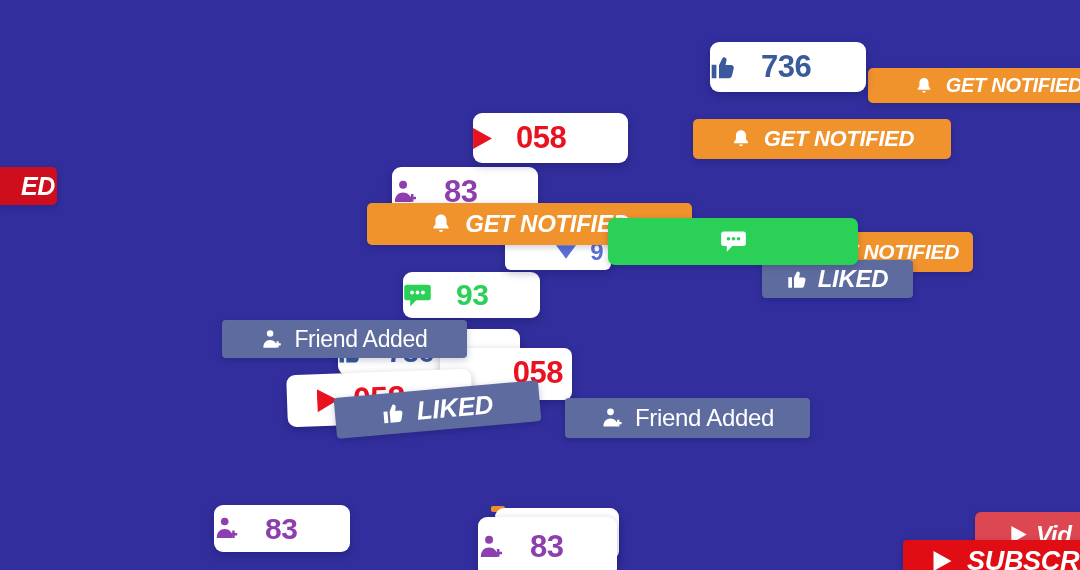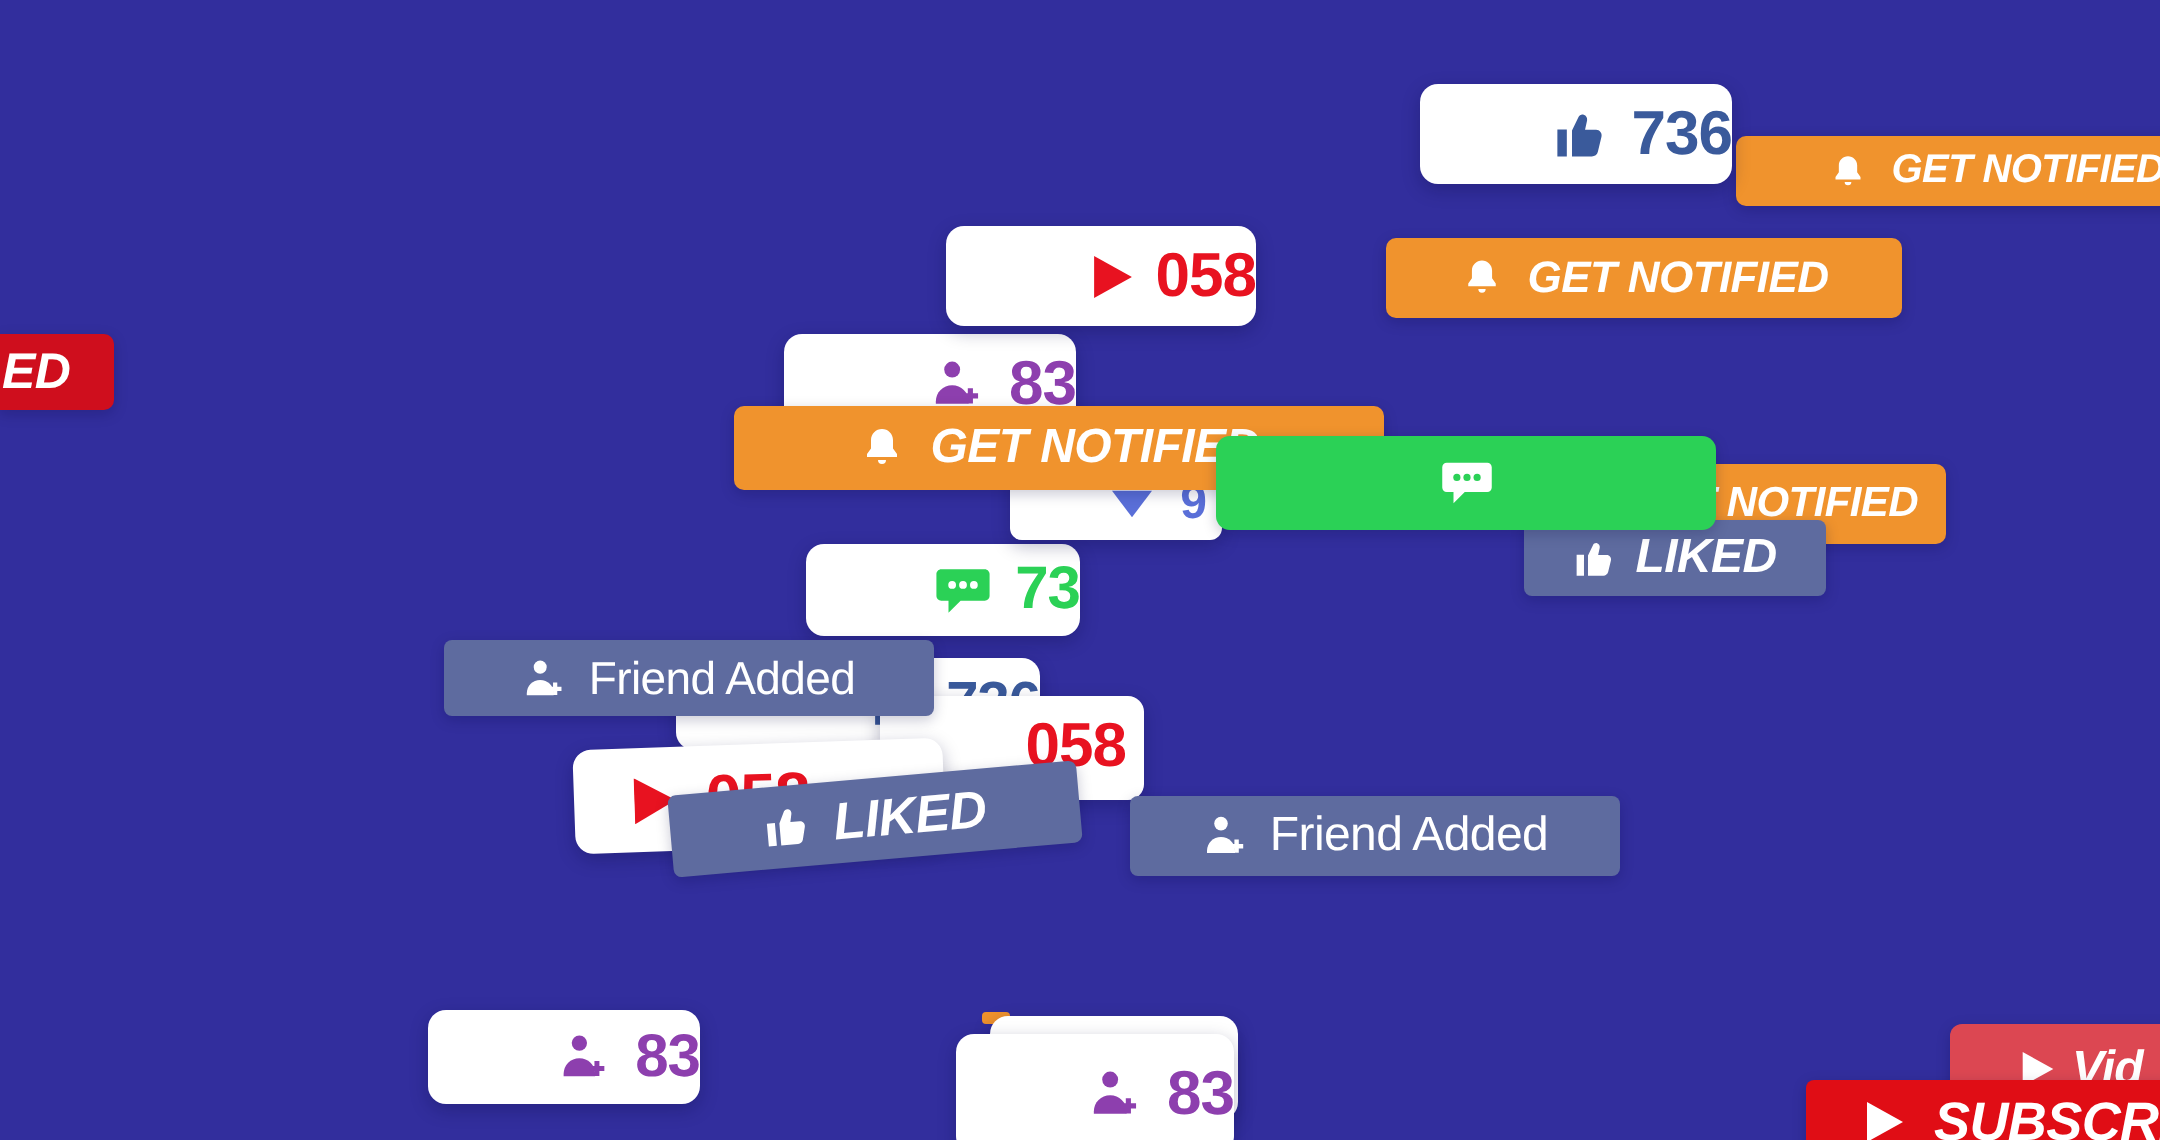--- a/index.html
+++ b/index.html
@@ -3,38 +3,38 @@
 <meta charset="utf-8">
 <style>
   html,body{margin:0;padding:0;}
   #canvas{
     position:relative;width:1080px;height:570px;overflow:hidden;
     background:var(--bg,#322e9d);
     font-family:"Liberation Sans","DejaVu Sans",sans-serif;
   }
   .badge{position:absolute;display:flex;align-items:center;box-sizing:border-box;white-space:nowrap;}
   .card{
-    background:#fff;border-radius:9px;justify-content:flex-end;gap:12px;
+    background:#fff;border-radius:9px;justify-content:flex-start;gap:24px;
     box-shadow:0 3px 9px rgba(10,10,60,.28);
   }
   .pill{color:#fff;font-weight:bold;font-style:italic;justify-content:center;gap:12px;
         border-radius:5px;letter-spacing:-.3px;box-shadow:0 2px 7px rgba(10,10,60,.22);}
   .pill-orange{background:var(--orange,#f0932d);}
   .pill-slate{background:var(--slate,#5e6b9f);border-radius:4px;}
   .pill-slate .lbl-normal{font-style:normal;font-weight:400;}
   .num{font-weight:bold;font-style:normal;letter-spacing:-.5px;}
   .ic{display:block;flex:none;}
   .frag{position:absolute;background:var(--orange,#f0932d);}
 </style>
 </head>
 <body>
 
 <div id="canvas">
 
-  <div class="badge pill" style="left:0;top:167px;width:57px;height:38px;background:var(--red_dark);border-radius:0 5px 5px 0;justify-content:flex-start;padding-left:1px;font-size:25px;z-index:2;">
+  <div class="badge pill" style="left:0;top:167px;width:57px;height:38px;background:var(--red_dark);border-radius:0 5px 5px 0;justify-content:flex-start;padding-left:21px;font-size:25px;z-index:2;">
     <span>ED</span>
   </div>
 
   <div class="badge card" style="left:710px;top:42px;width:156px;height:50px;z-index:3;font-size:31px;color:var(--dark_blue);">
     <svg class="ic" width="27" height="27" viewBox="0 0 24 24" fill="var(--dark_blue)">
         <path d="M1.5 9.5h4.2v12H1.5zM8 21.5h8.8c1.3 0 2.4-.9 2.7-2.1l1.6-6.6c.4-1.6-.8-3.1-2.4-3.1h-4.9l.9-4.2c.2-1.1-.4-2.2-1.5-2.5-.9-.3-1.9.1-2.3 1L8 10z"></path>
       </svg>
     <span class="num">736</span>
   </div>
 
@@ -105,21 +105,21 @@
       </svg>
   </div>
 
   <div class="badge card" style="left:403px;top:272px;width:137px;height:46px;z-index:1;font-size:30px;color:var(--green);">
     <svg class="ic" width="29" height="25" viewBox="0 0 24 20">
         <path fill="var(--green)" d="M3 1h18c1.1 0 2 .9 2 2v9c0 1.1-.9 2-2 2H11l-5 5v-5H3c-1.1 0-2-.9-2-2V3c0-1.1.9-2 2-2z"></path>
         <circle fill="#fff" cx="7.5" cy="7.5" r="1.6"></circle>
         <circle fill="#fff" cx="12" cy="7.5" r="1.6"></circle>
         <circle fill="#fff" cx="16.5" cy="7.5" r="1.6"></circle>
       </svg>
-    <span class="num">73</span>
+    <span class="num">93</span>
   </div>
 
   <div class="badge pill pill-slate" style="left:222px;top:320px;width:245px;height:38px;font-size:23px;z-index:4;gap:10px;">
     <svg class="ic" width="23" height="23" viewBox="0 0 24 24" fill="#fff">
         <circle cx="9.5" cy="5.8" r="3.4"></circle>
         <path d="M2.5 19.5c0-4 3.1-7 7-7s7 3 7 7v1h-14z"></path>
         <path d="M16.2 13.8h2.2V16h2.2v2.2h-2.2v2.2h-2.2v-2.2H14V16h2.2z"></path>
       </svg>
     <span class="lbl-normal">Friend Added</span>
   </div>

